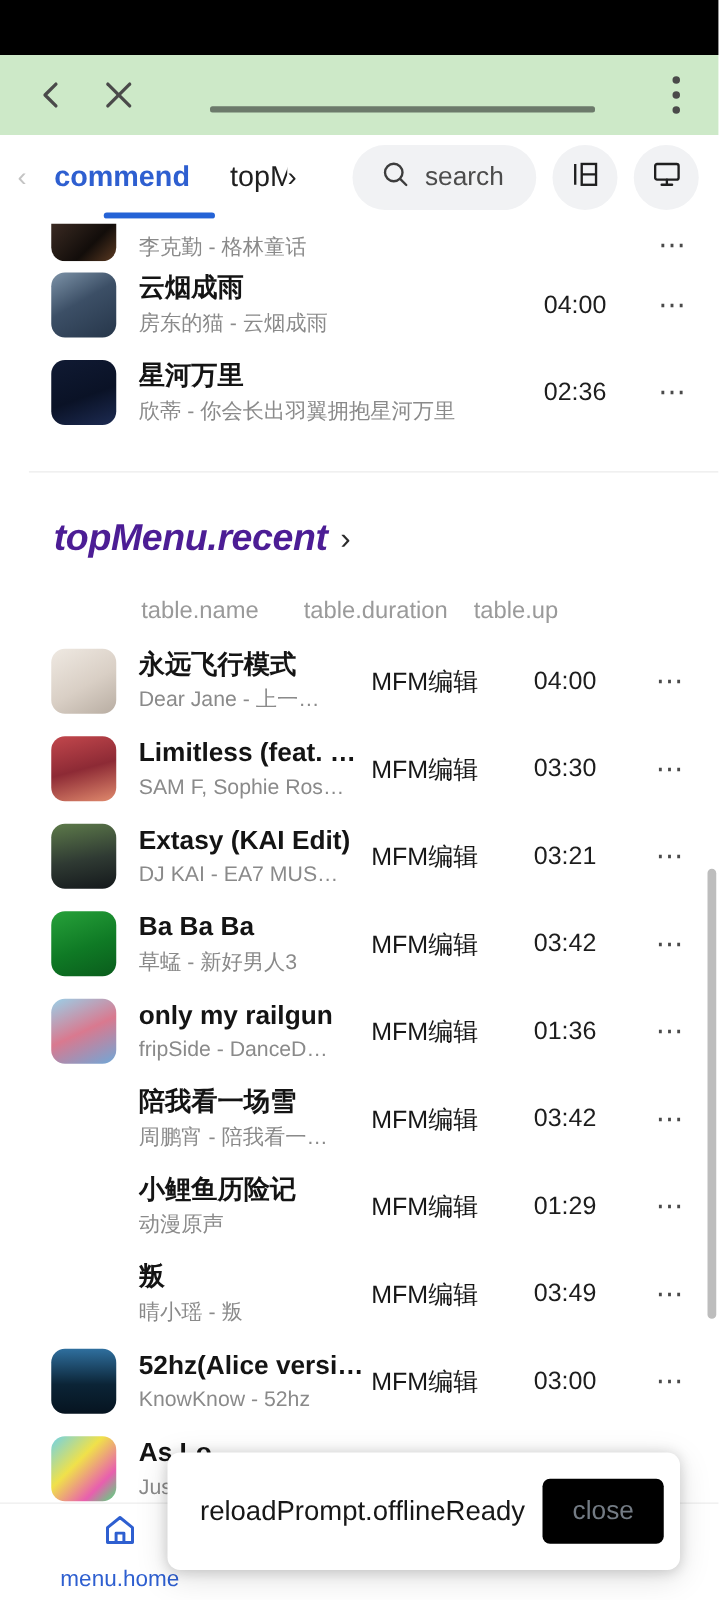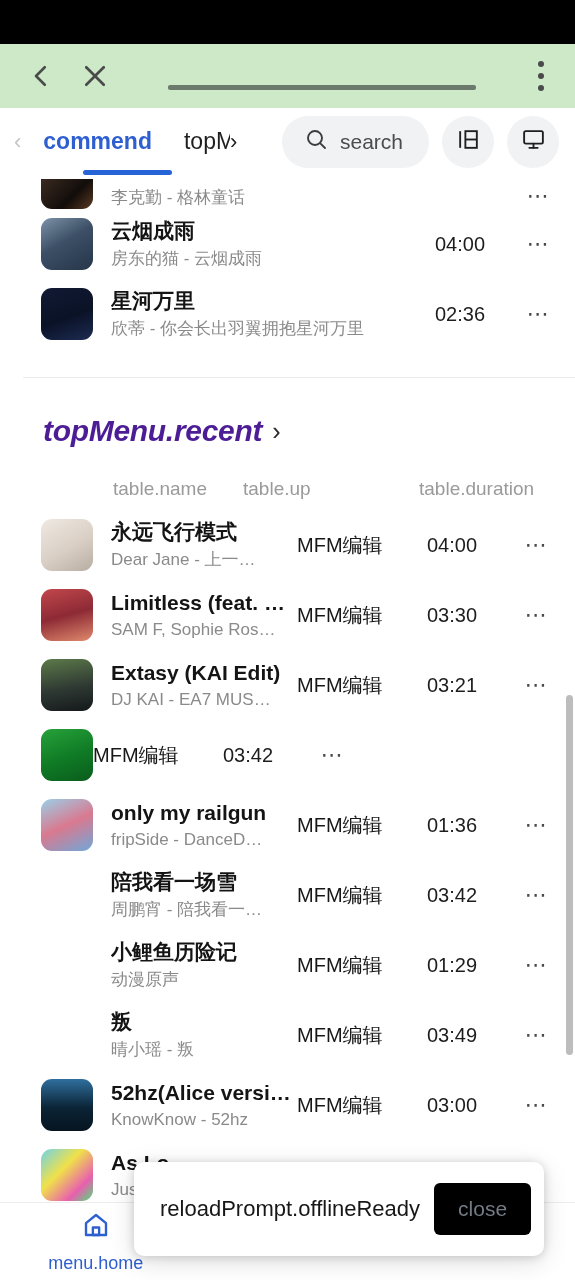--- a/index.html
+++ b/index.html
@@ -224,22 +224,22 @@
 
     <div class="divider"></div>
 
     <div class="section-title">
       <h2>topMenu.recent</h2>
       <span class="chev">›</span>
     </div>
 
     <div class="thead">
       <div class="th name">table.name</div>
+      <div class="th duration">table.duration</div>
       <div class="th up">table.up</div>
-      <div class="th duration">table.duration</div>
     </div>
 
     <div id="table-rows">
         <div class="trow">
           <div class="art" style="background: linear-gradient(150deg, rgb(239, 233, 226), rgb(217, 207, 197) 55%, rgb(184, 173, 162));"></div>
           <div class="meta">
             <div class="t1">永远飞行模式</div>
             <div class="t2">Dear Jane - 上一…</div>
           </div>
           <div class="up">MFM编辑</div>
@@ -261,20 +261,24 @@
           <div class="meta">
             <div class="t1">Extasy (KAI Edit)</div>
             <div class="t2">DJ KAI - EA7 MUS…</div>
           </div>
           <div class="up">MFM编辑</div>
           <div class="dur">03:21</div>
           <div class="more">⋯</div>
         </div>
         <div class="trow">
           <div class="art" style="background: linear-gradient(160deg, rgb(39, 161, 58), rgb(15, 122, 37) 55%, rgb(10, 92, 28));"></div>
+          <div class="meta">
+            <div class="t1">Ba Ba Ba</div>
+            <div class="t2">草蜢 - 新好男人3</div>
+          </div>
           <div class="up">MFM编辑</div>
           <div class="dur">03:42</div>
           <div class="more">⋯</div>
         </div>
         <div class="trow">
           <div class="art" style="background: linear-gradient(155deg, rgb(154, 208, 232), rgb(217, 121, 143) 50%, rgb(111, 168, 216));"></div>
           <div class="meta">
             <div class="t1">only my railgun</div>
             <div class="t2">fripSide - DanceD…</div>
           </div>

